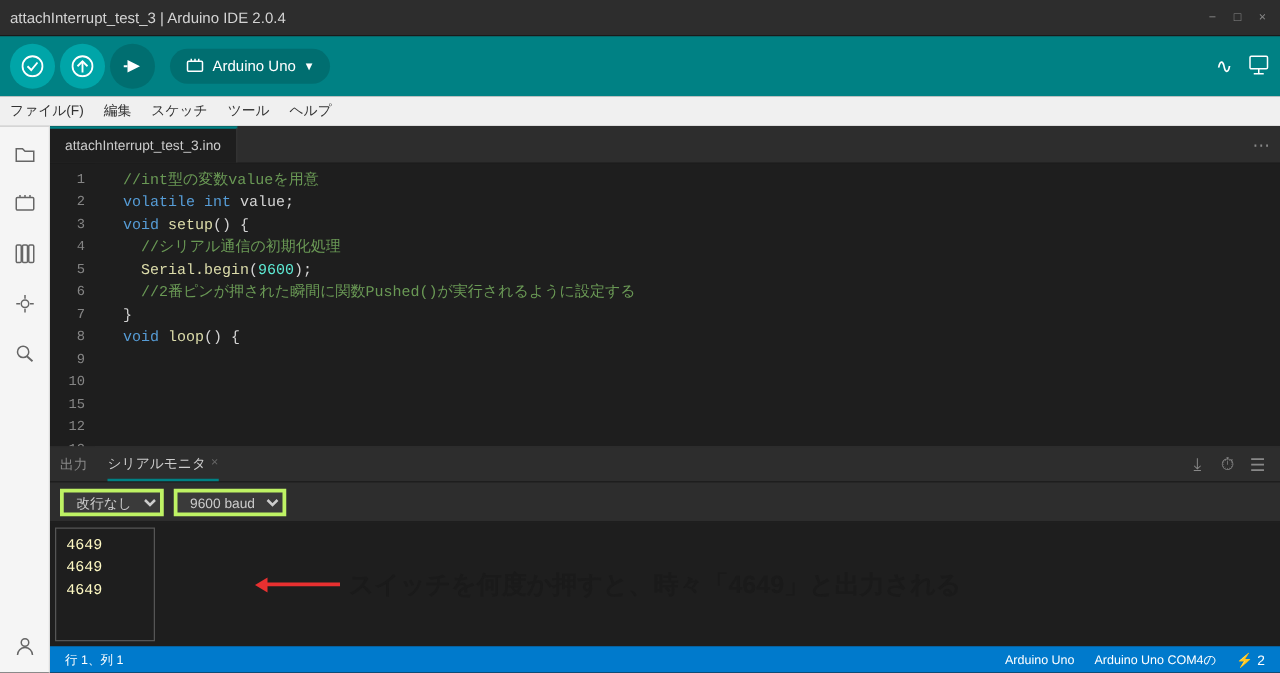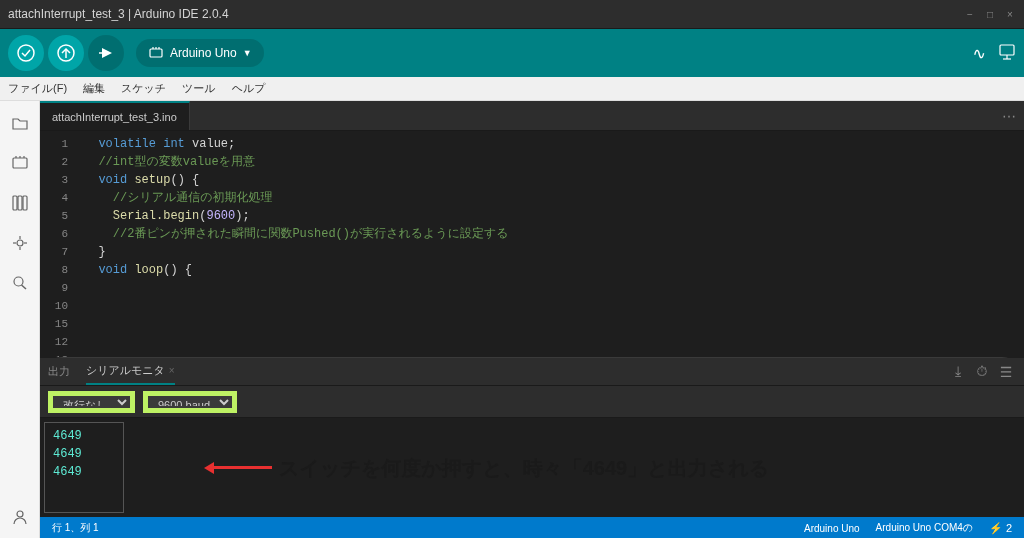--- a/index.html
+++ b/index.html
@@ -212,30 +212,29 @@
       overflow: hidden;
     }
     .code-line {
       line-height: 18px;
       white-space: pre;
       font-size: 12px;
     }
     .keyword { color: #569cd6; }
     .comment { color: #6a9955; }
     .function-call { color: #dcdcaa; }
-    .number { color: #c4b5fd; }
+    .number { color: #5eead4; }
 
     
     #bottom-panel {
       height: 160px;
       background: #1e1e1e;
       border-top: 1px solid #3a3a3a;
       display: flex;
       flex-direction: column;
-      border-radius: 22px;
     }
     #panel-tabs {
       height: 28px;
       background: #2d2d2d;
       display: flex;
       align-items: center;
       padding: 0 8px;
       border-bottom: 1px solid #1a1a1a;
       gap: 16px;
     }
@@ -292,39 +291,39 @@
     #serial-message-input {
       flex: 1;
       background: transparent;
       border: none;
       color: #888;
       font-size: 11px;
       outline: none;
     }
     .serial-dropdown {
       background: #3a3a3a;
-      border: 5px solid #bef264;
+      border: 3px solid #bef264;
       color: #ccc;
       font-size: 11px;
       padding: 2px 6px;
       cursor: pointer;
       height: 22px;
     }
     #serial-output {
       flex: 1;
       display: flex;
       padding: 4px;
       position: relative;
       overflow: hidden;
     }
     #output-values {
       padding: 4px 8px;
       font-family: 'Consolas', 'Courier New', monospace;
       font-size: 12px;
-      color: #5eead4;
+      color: #fef9c3;
       line-height: 18px;
       border: 1px solid #555;
       width: 80px;
     }
     #annotation-area {
       flex: 1;
       display: flex;
       align-items: center;
       padding: 0 16px;
       position: relative;
@@ -515,22 +514,22 @@
           <div>7</div>
           <div>8</div>
           <div>9</div>
           <div>10</div>
           <div>15</div>
           <div>12</div>
           <div>13</div>
 
         </div>
         <div id="code-content">
+          <div class="code-line"><span class="comment">  //int型の変数valueを用意</span></div>
           <div class="code-line">  <span class="keyword">volatile</span> <span class="keyword">int</span> value;</div>
-          <div class="code-line"><span class="comment">  //int型の変数valueを用意</span></div>
           <div class="code-line"></div>
           <div class="code-line">  <span class="keyword">void</span> <span class="function-call">setup</span>() {</div>
           <div class="code-line"></div>
           <div class="code-line">    <span class="comment">//シリアル通信の初期化処理</span></div>
           <div class="code-line">    <span class="function-call">Serial.begin</span>(<span class="number">9600</span>);</div>
           <div class="code-line"></div>
           <div class="code-line"></div>
           <div class="code-line">    <span class="comment">//2番ピンが押された瞬間に関数Pushed()が実行されるように設定する</span></div>
           <div class="code-line">  }</div>
           <div class="code-line"></div>

